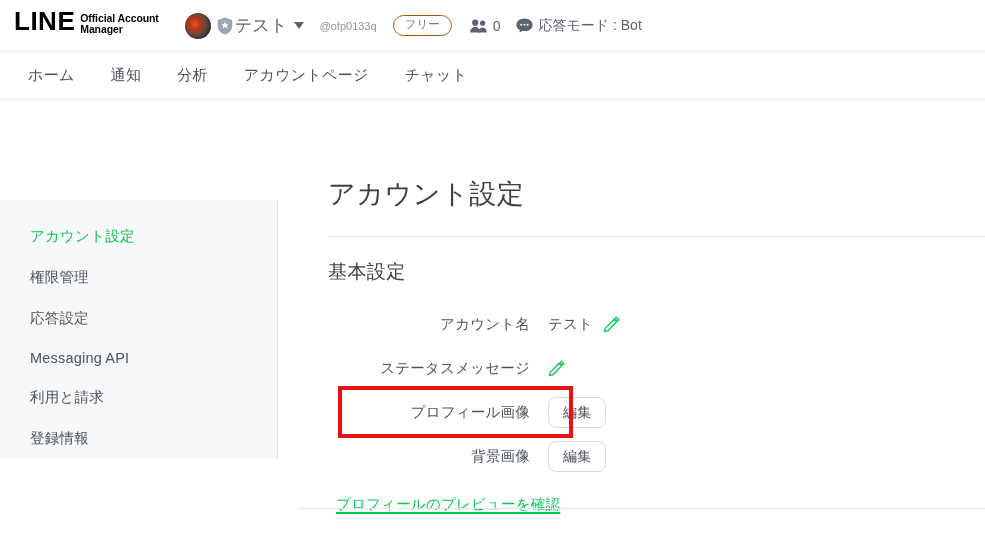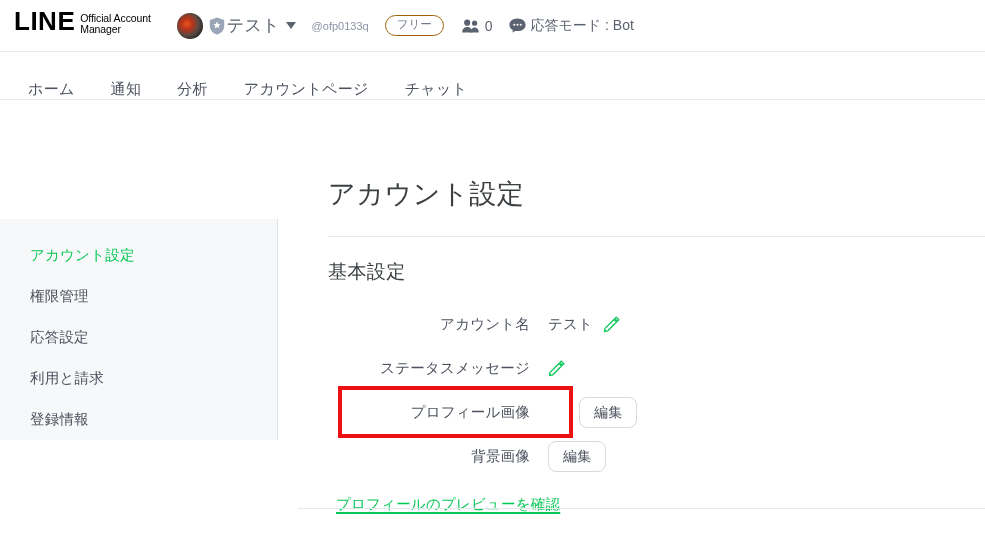--- a/index.html
+++ b/index.html
@@ -37,21 +37,21 @@
     font-size: 26px;
     font-weight: 800;
     letter-spacing: 0.5px;
     color: #000000;
     line-height: 1;
     font-family: "Liberation Sans", "DejaVu Sans", sans-serif;
   }
   .logo-sub {
     margin-left: 5px;
     font-size: 10.5px;
-    font-weight: 400;
+    font-weight: 700;
     line-height: 11.5px;
     color: #000000;
     letter-spacing: -0.1px;
     position: relative;
     top: -8px;
   }
   .logo-sub span { display: block; }
 
   .acct-block {
     display: flex;
@@ -122,21 +122,21 @@
   }
   .stat svg { flex: none; }
   .stat .stat-text { margin-left: 5px; }
 
   
   .navbar {
     height: 48px;
     box-sizing: border-box;
     border-bottom: 1px solid #e8eaed;
     display: flex;
-    align-items: flex-end;
+    align-items: center;
     padding-left: 28px;
     background: #fff;
   }
   .nav-item {
     font-size: 15px;
     color: #4c525e;
     margin-right: 36px;
     white-space: nowrap;
     cursor: pointer;
     letter-spacing: 0.3px;
@@ -244,21 +244,20 @@
     padding: 6px 14px 7px;
     border-radius: 8px;
     cursor: pointer;
     line-height: 1.2;
     letter-spacing: 0.2px;
   }
 
   
   .annot-row {
     position: relative;
-    gap: 31px;
   }
   .annot-box {
     position: absolute;
     left: 10px;
     top: -5px;
     width: 235px;
     height: 52px;
     border: 4px solid #ee1111;
     box-sizing: border-box;
     pointer-events: none;
@@ -344,20 +343,21 @@
   <div class="nav-item">アカウントページ</div>
   <div class="nav-item">チャット</div>
 </div>
 
 <div class="layout">
 
   <div class="sidebar">
     <div class="side-item active">アカウント設定</div>
     <div class="side-item">権限管理</div>
     <div class="side-item">応答設定</div>
+    <div class="side-item">Messaging API</div>
     <div class="side-item">利用と請求</div>
     <div class="side-item">登録情報</div>
   </div>
 
   <div class="content">
 
     <h1 class="page-title">アカウント設定</h1>
     <div class="title-rule"></div>
 
     <h2 class="section-title">基本設定</h2>

